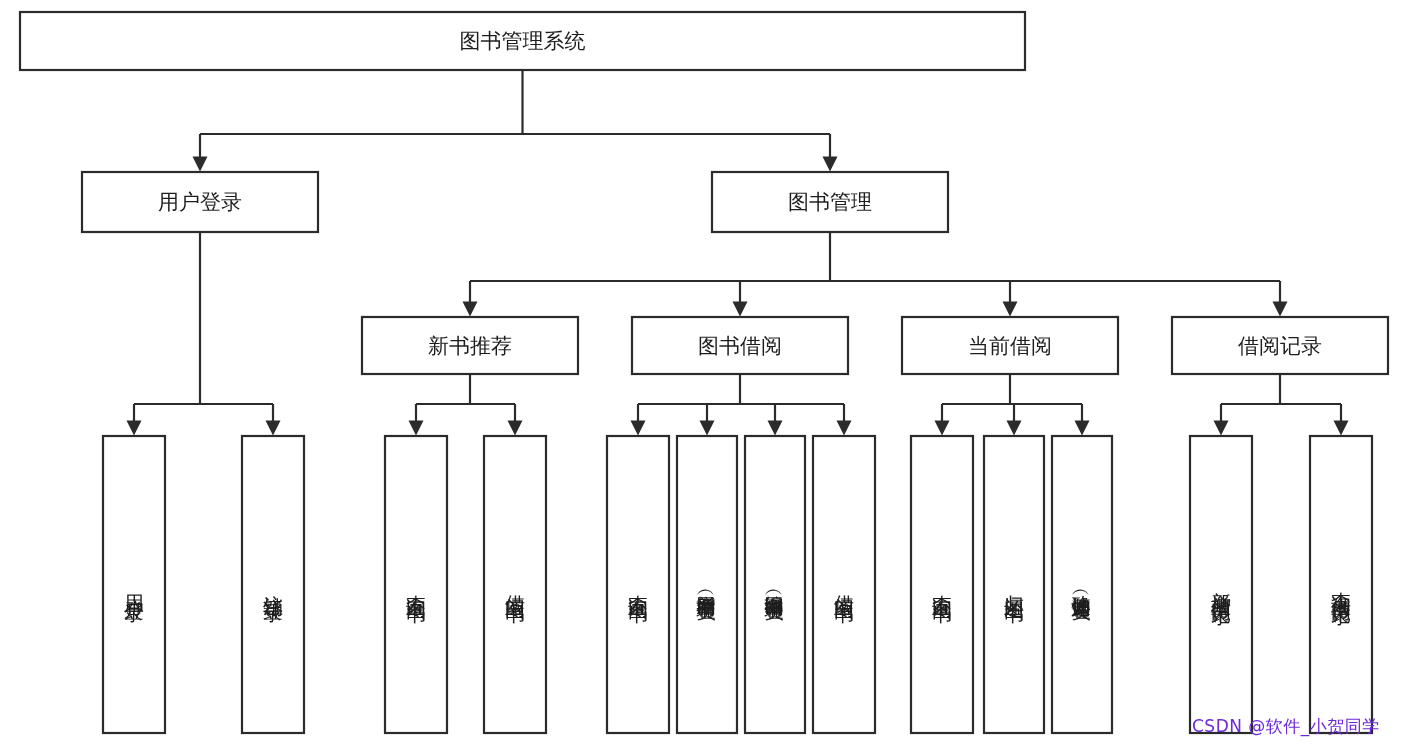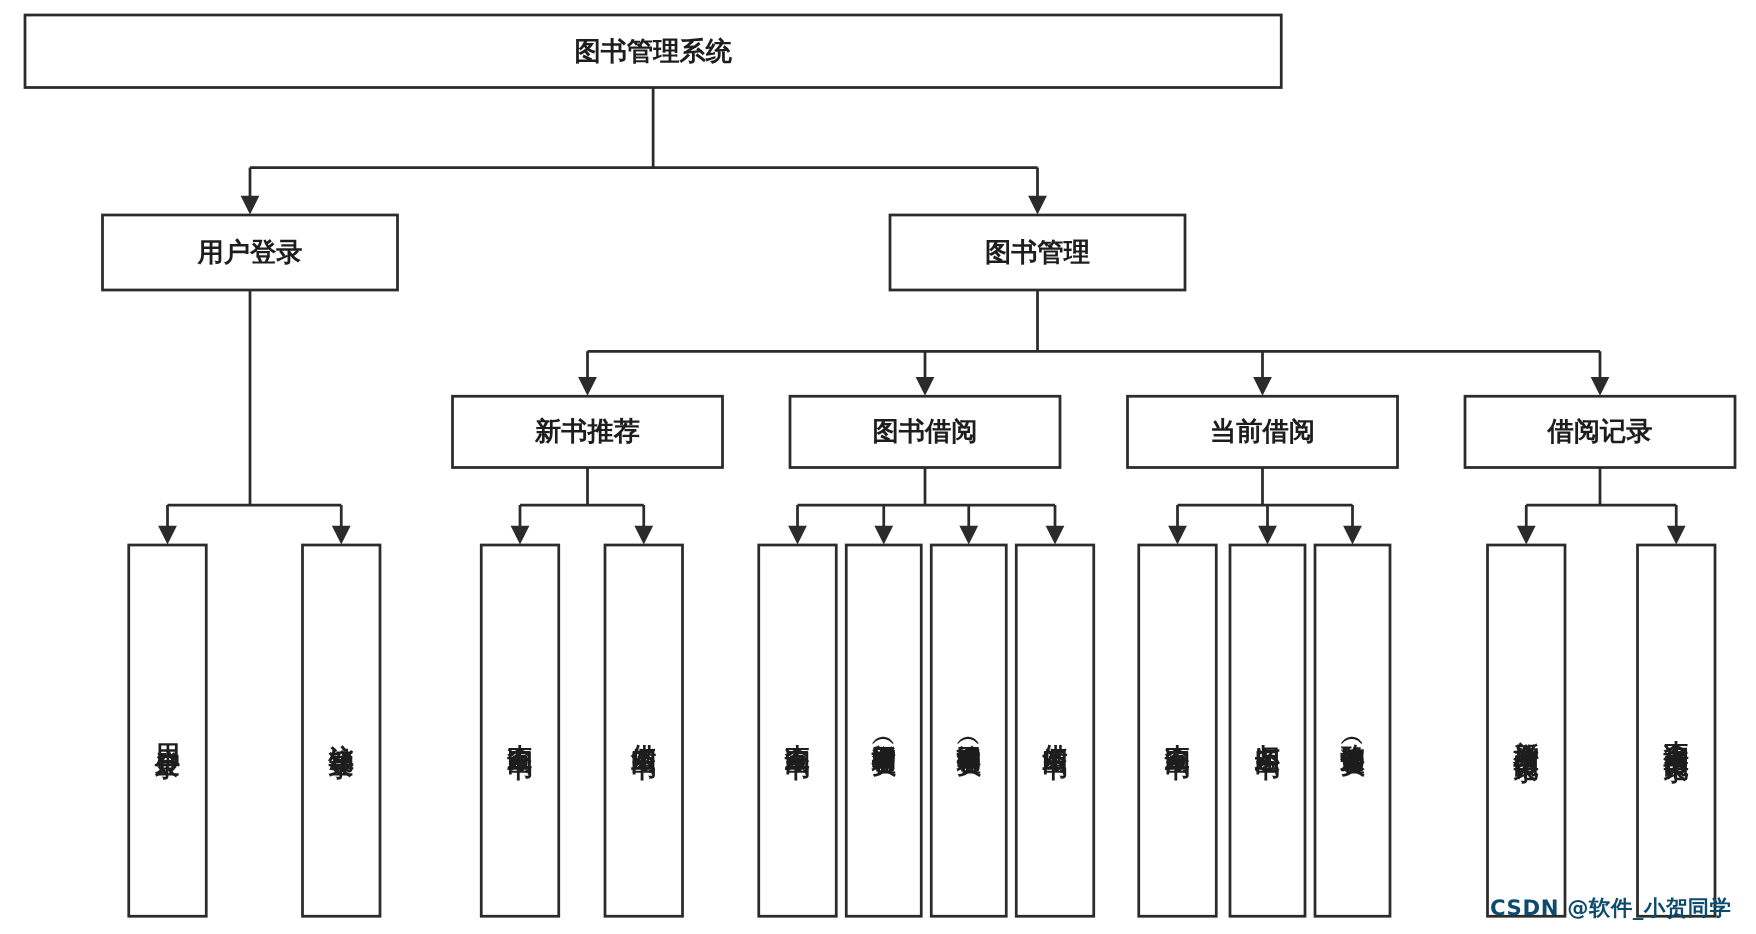--- a/index.html
+++ b/index.html
@@ -12,21 +12,20 @@
     width: 1405px;
     height: 747px;
     font-family: "DejaVu Sans", "Liberation Sans", sans-serif;
     overflow: hidden;
   }
   #diagram-root {
     position: relative;
     width: 1155px;
     height: 747px;
     background: #ffffff;
-    font-weight: bold;
   }
   svg.diagram-canvas {
     position: absolute;
     left: 0;
     top: 0;
     width: 1405px;
     height: 747px;
     display: block;
   }
   .node-box {
@@ -64,21 +63,21 @@
     align-items: center;
     justify-content: center;
     text-align: center;
     white-space: nowrap;
     pointer-events: none;
   }
   .watermark {
     position: absolute;
     font-family: "DejaVu Sans", "Liberation Sans", sans-serif;
     font-size: 17px;
-    color: #0c4a6e;
+    color: #6d28d9;
     white-space: nowrap;
     letter-spacing: 0.5px;
   }
 </style>
 </head>
 <body>
 
 <div id="diagram-root">
 
   <svg class="diagram-canvas" viewBox="0 0 1405 747">

